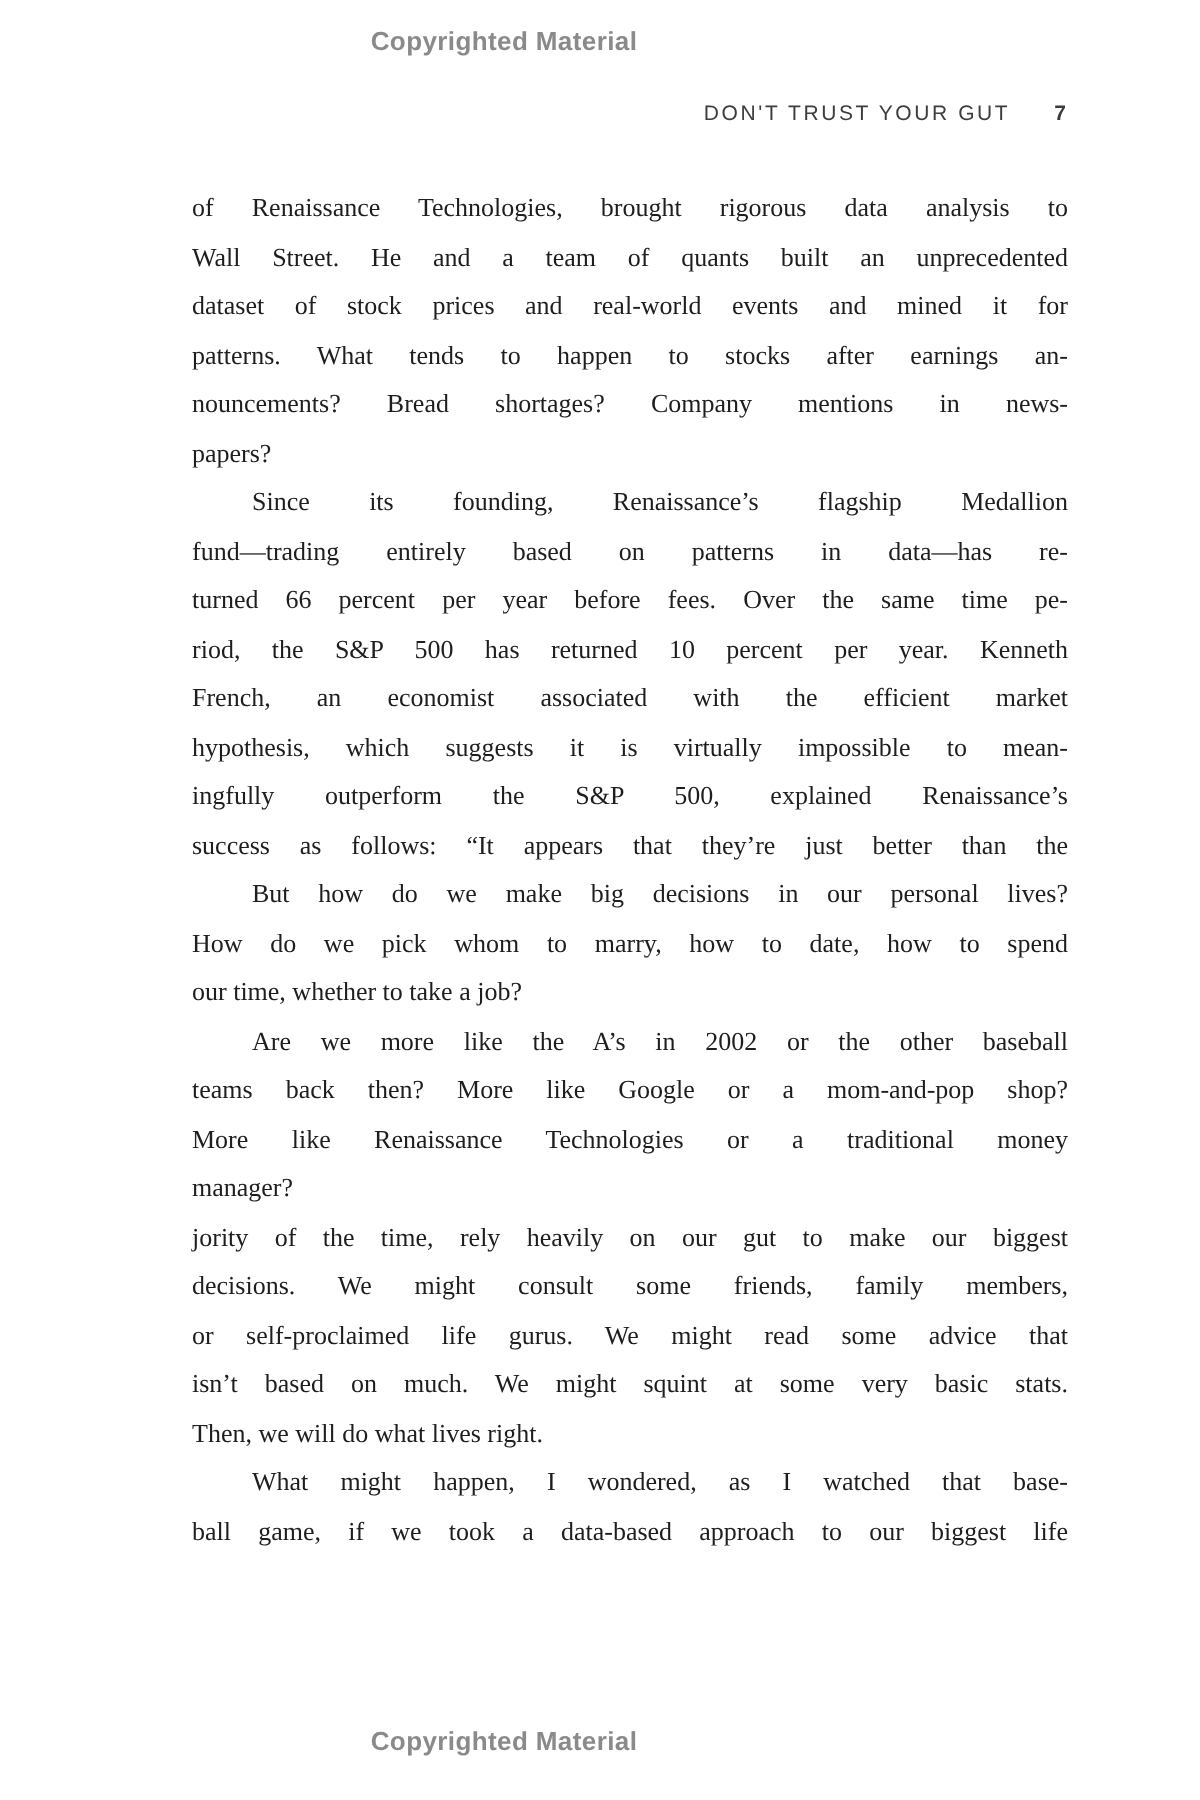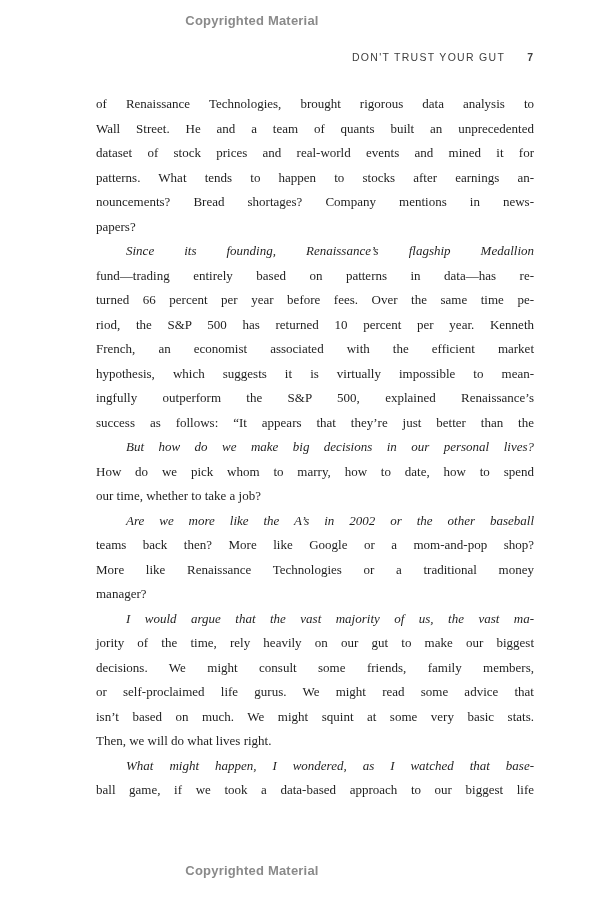--- a/index.html
+++ b/index.html
@@ -35,21 +35,21 @@
   .running-header .pagenum { margin-left: 22px; letter-spacing: 0; font-weight: bold; }
 
   .body-text {
     position: absolute; left: 96px; top: 92px; width: 438px;
     color: var(--body-ink, #1e1e1e);
     font-size: 13px;
   }
   .line { line-height: 24.5px; }
   .line.just { text-align: justify; text-align-last: justify; text-justify: inter-word; }
   .line.last { text-align: center; text-align-last: left; }
-  .line.indent { text-indent: 30px; font-style: italic; }
+  .line.indent { text-indent: 30px; }
 </style>
 </head>
 <body>
 
 <div class="page">
 
   <div class="copyright top">Copyrighted Material</div>
 
   <div class="running-header">
     <span>DON'T TRUST YOUR GUT</span><span class="pagenum">7</span>
@@ -79,21 +79,20 @@
         <div class="line just">How do we pick whom to marry, how to date, how to spend</div>
         <div class="line last">our time, whether to take a job?</div>
       </div>
       <div>
         <div class="line just indent">Are we more like the A’s in 2002 or the other baseball</div>
         <div class="line just">teams back then? More like Google or a mom-and-pop shop?</div>
         <div class="line just">More like Renaissance Technologies or a traditional money</div>
         <div class="line last">manager?</div>
       </div>
       <div>
-        <div class="line just indent">I would argue that the vast majority of us, the vast ma-</div>
         <div class="line just">jority of the time, rely heavily on our gut to make our biggest</div>
         <div class="line just">decisions. We might consult some friends, family members,</div>
         <div class="line just">or self-proclaimed life gurus. We might read some advice that</div>
         <div class="line just">isn’t based on much. We might squint at some very basic stats.</div>
         <div class="line last">Then, we will do what lives right.</div>
       </div>
       <div>
         <div class="line just indent">What might happen, I wondered, as I watched that base-</div>
         <div class="line just">ball game, if we took a data-based approach to our biggest life</div>
       </div>

